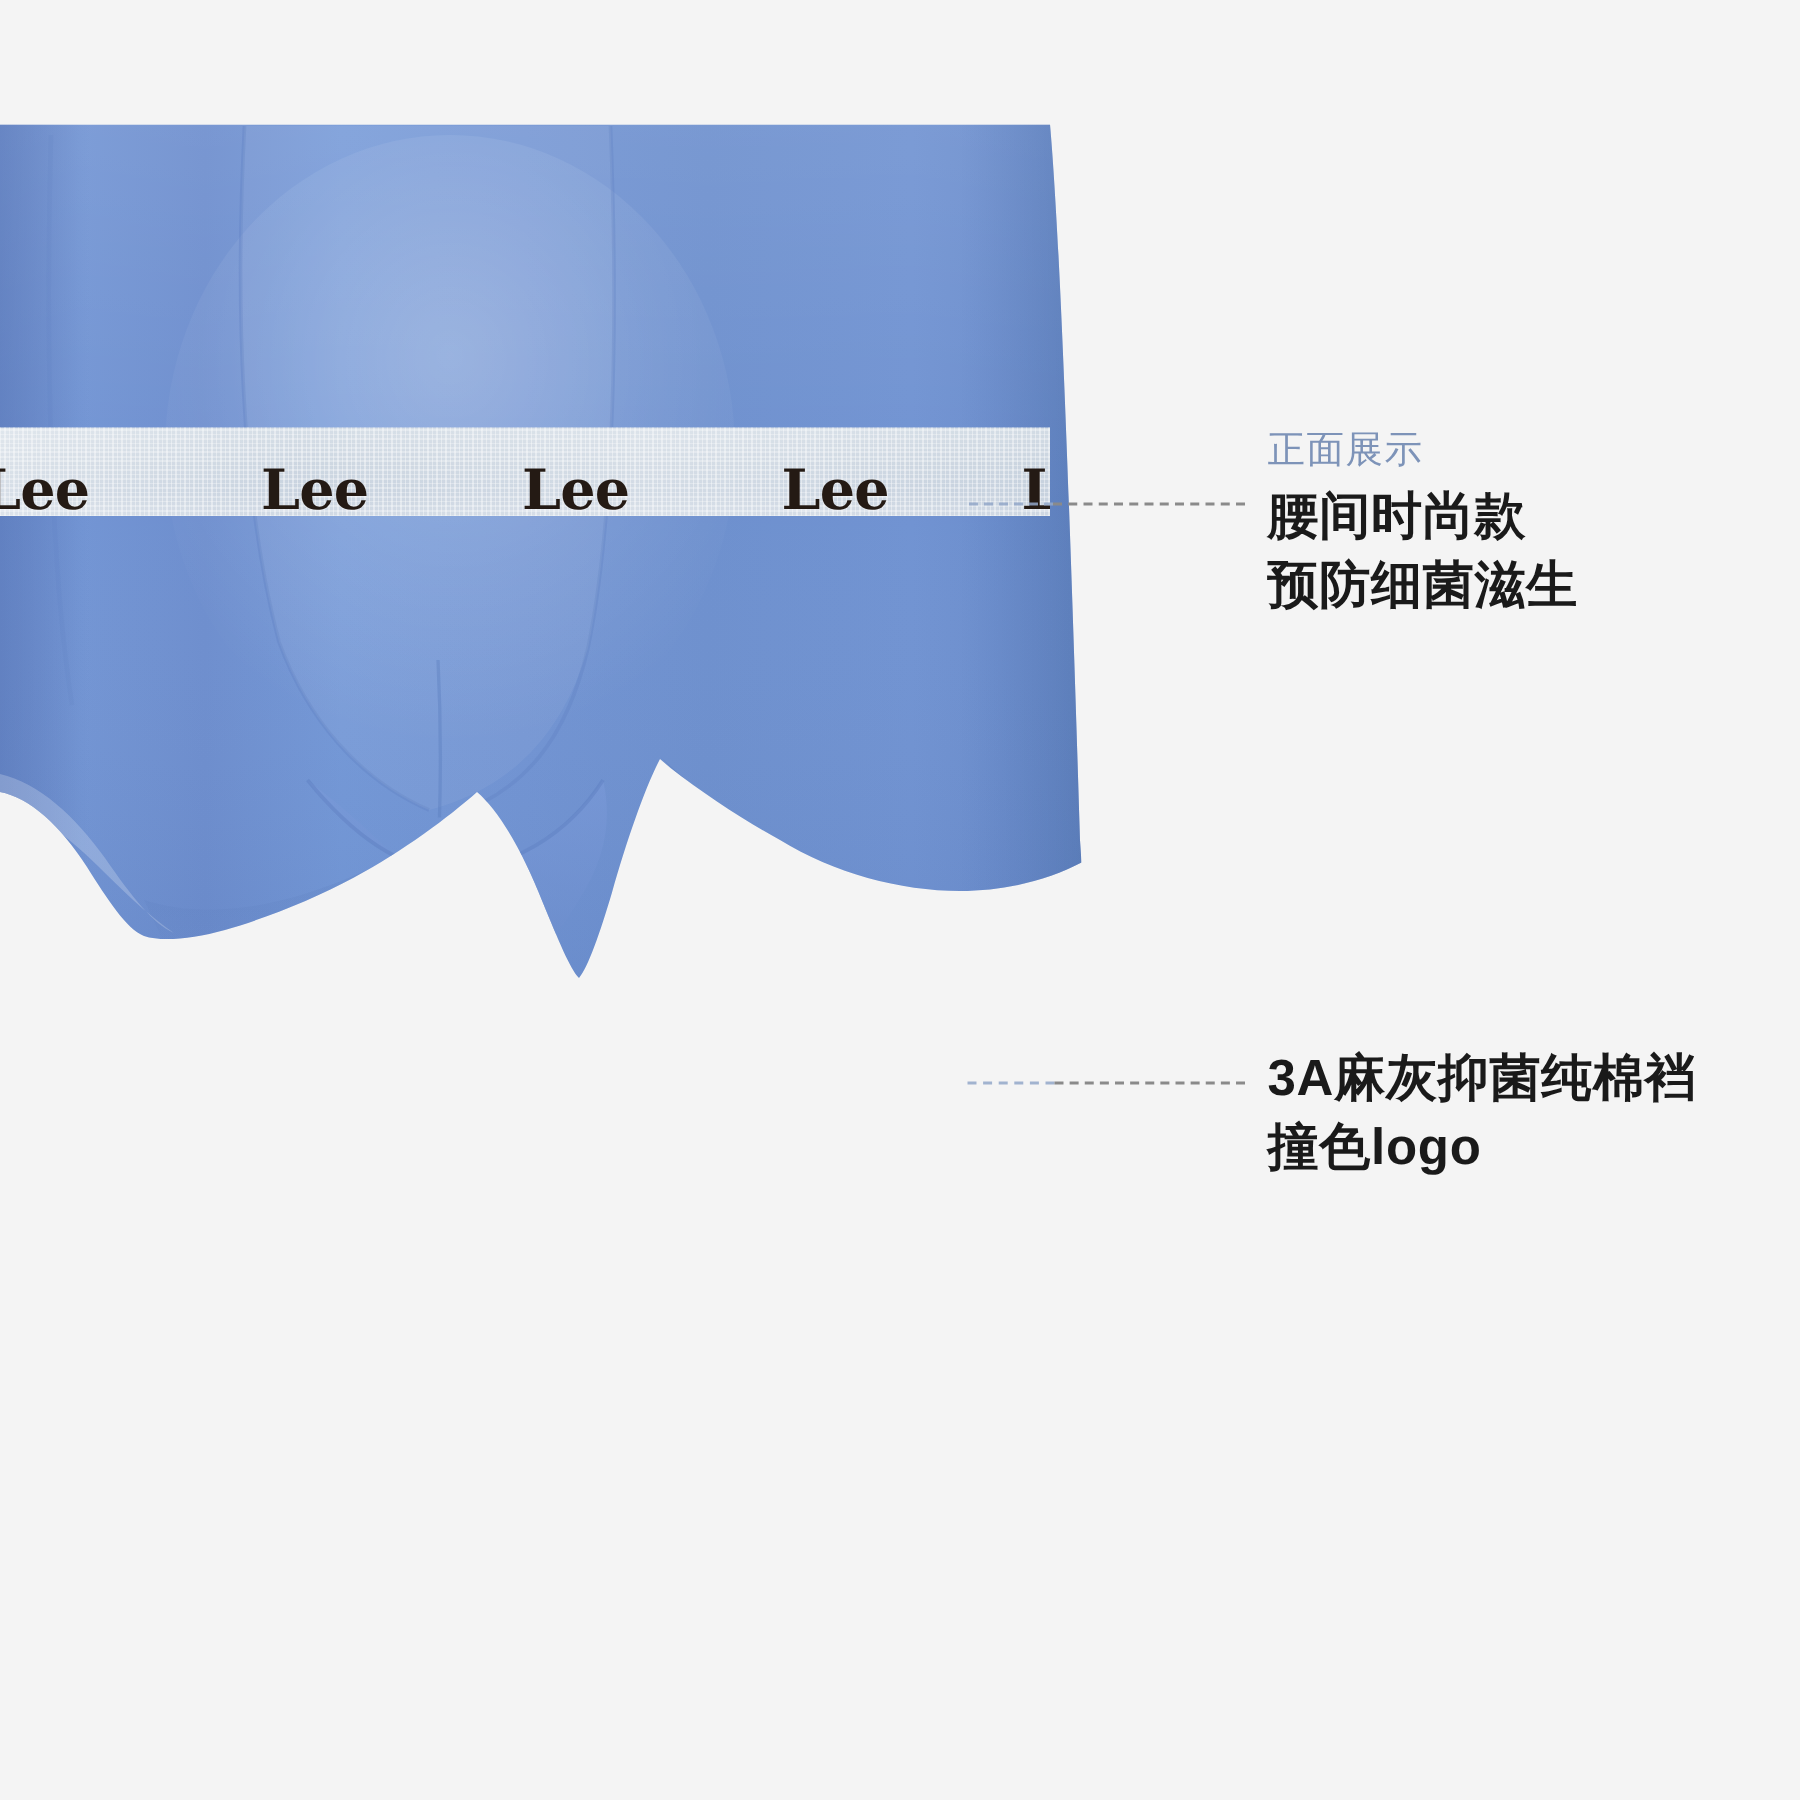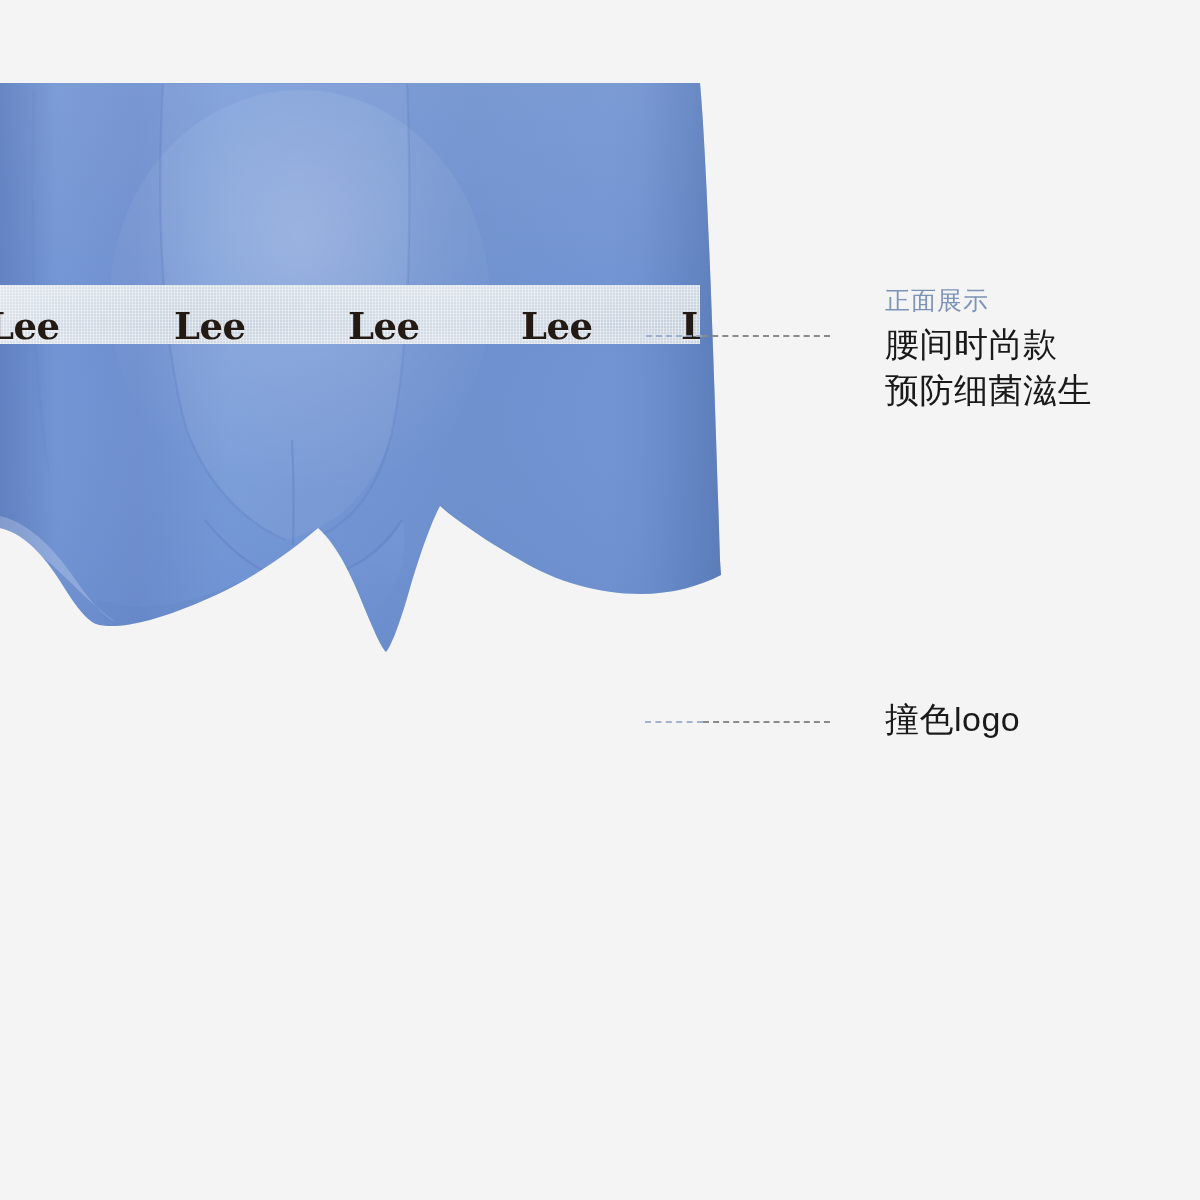--- a/index.html
+++ b/index.html
@@ -32,27 +32,27 @@
   .lee{
     position:absolute;top:22px;
     font-family:"DejaVu Serif","Liberation Serif",serif;
     font-weight:700;font-size:37px;line-height:38px;
     color:#241a14;letter-spacing:-.5px;
     text-shadow:0 1px 0 rgba(255,255,255,.35);
     white-space:nowrap;
   }
 
   
-  .anno{position:absolute;margin-left:40px;}
+  .anno{position:absolute;}
   .anno .kicker{
     font-size:25px;line-height:32px;color:#7d93b8;font-weight:400;
     letter-spacing:1px;margin-bottom:5px;white-space:nowrap;
   }
   .anno .line{
-    font-size:34px;line-height:46px;color:#1a1a1a;font-weight:400;
+    font-size:34px;line-height:46px;color:#1a1a1a;font-weight:700;
     letter-spacing:.5px;white-space:nowrap;
   }
 
   
   .leader{
     position:absolute;height:0;border-top:2px dashed #8a8a8a;
   }
   .leader.faint{border-top-color:#93a8c9;opacity:.85;}
 </style>
 </head>
@@ -191,16 +191,17 @@
   <div class="leader faint" style="left:645px;top:721px;width:58px;"></div>
   <div class="leader" style="left:703px;top:721px;width:127px;"></div>
 
   <div class="anno" style="left:845px;top:284px;">
     <div class="kicker">正面展示</div>
     <div class="line">腰间时尚款</div>
     <div class="line">预防细菌滋生</div>
   </div>
 
   <div class="anno" style="left:845px;top:696px;">
+    <div class="line">3A麻灰抑菌纯棉裆</div>
     <div class="line">撞色logo</div>
   </div>
 
 </div>
 
 </body></html>

